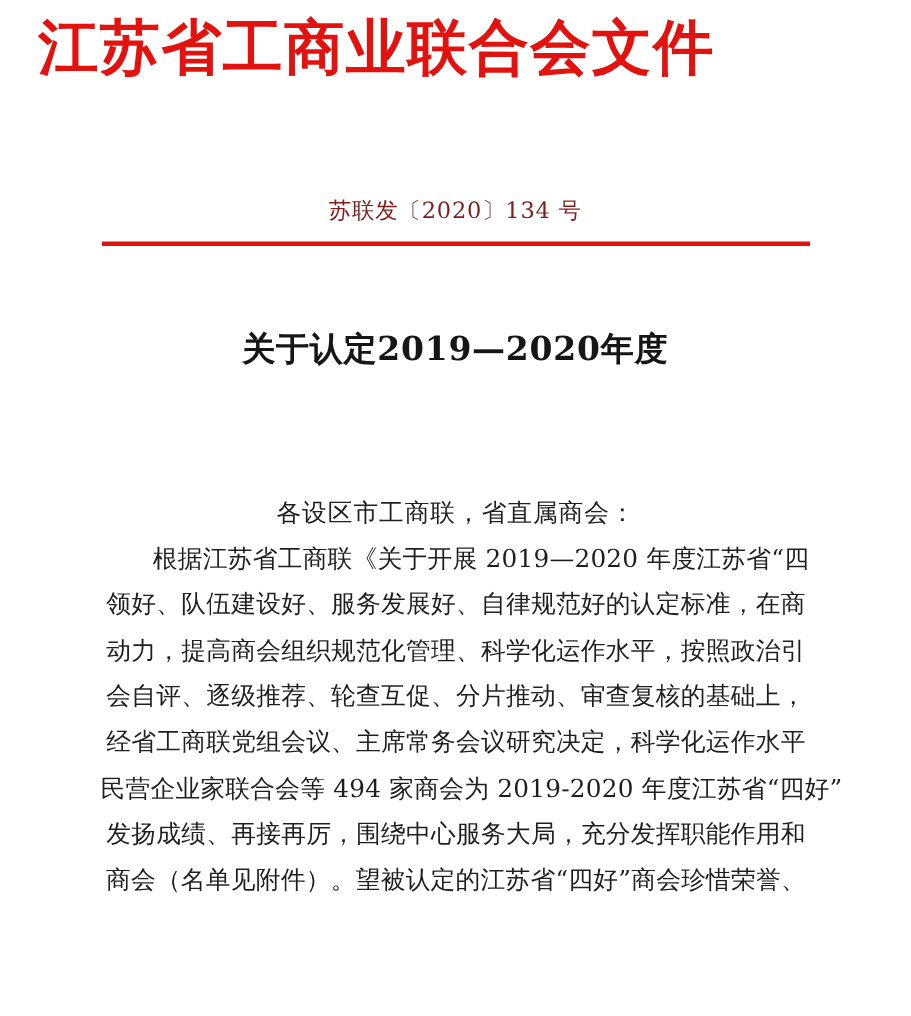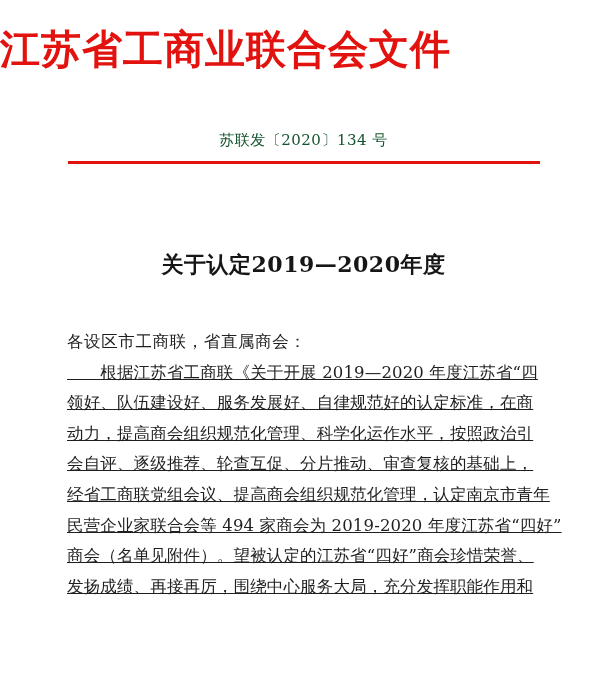--- a/index.html
+++ b/index.html
@@ -22,22 +22,23 @@
     width: 607px;
     height: 677px;
     background: #ffffff;
     box-sizing: border-box;
   }
 
   
   .masthead {
     position: absolute;
     left: 0;
-    top: 24px;
+    top: 7px;
     width: 502px;
+    text-align: center;
   }
   .masthead-title {
     display: inline-block;
     font-family: "DejaVu Serif", "Liberation Serif", serif;
     font-weight: bold;
     font-size: 40px;
     line-height: 50px;
     letter-spacing: 1px;
     color: #e2120f;
     white-space: nowrap;
@@ -46,75 +47,74 @@
   
   .doc-number {
     position: absolute;
     left: 0;
     top: 129px;
     width: 607px;
     text-align: center;
     font-size: 15px;
     line-height: 22px;
     letter-spacing: 0.5px;
-    color: #14532d;
+    color: #7f1d1d;
     white-space: nowrap;
   }
 
   
   .red-rule {
     position: absolute;
     left: 68px;
     top: 161px;
     width: 472px;
     height: 3px;
     background: #e2120f;
   }
 
   
   .doc-heading {
     position: absolute;
     left: 0;
     top: 214px;
     width: 607px;
     text-align: center;
-    margin-top: 31px;
   }
   .doc-heading-line {
     font-family: "DejaVu Serif", "Liberation Serif", serif;
     font-weight: bold;
     font-size: 22px;
     line-height: 38px;
     letter-spacing: 0.5px;
     color: #161616;
     white-space: nowrap;
   }
 
   
   .body-block {
     position: absolute;
     left: 67px;
     top: 327px;
     width: 474px;
+    text-align: center;
   }
   .body-line {
     font-family: "DejaVu Serif", "Liberation Serif", serif;
     font-size: 16.5px;
     line-height: 30.6px;
     letter-spacing: 0.2px;
     color: #1f1f1f;
     white-space: nowrap;
   }
   .body-line.salutation {
     letter-spacing: 0.6px;
   }
   .body-line.justify {
     
     letter-spacing: 0.15px;
-    text-decoration: underline;
   }
 </style>
 </head>
 <body>
 
 <div class="page">
 
   <div class="masthead">
     <div class="masthead-title" style="color: rgb(226, 18, 15);">江苏省工商业联合会文件</div>
   </div>
@@ -126,19 +126,19 @@
   <div class="doc-heading">
     <div class="doc-heading-line">关于认定2019—2020年度</div>
   </div>
 
   <div class="body-block">
     <div class="body-line salutation">各设区市工商联，省直属商会：</div>
     <div class="body-line justify">　　根据江苏省工商联《关于开展 2019—2020 年度江苏省“四</div>
     <div class="body-line justify">领好、队伍建设好、服务发展好、自律规范好的认定标准，在商</div>
     <div class="body-line justify">动力，提高商会组织规范化管理、科学化运作水平，按照政治引</div>
     <div class="body-line justify">会自评、逐级推荐、轮查互促、分片推动、审查复核的基础上，</div>
-    <div class="body-line justify">经省工商联党组会议、提高商会组织规范化管理，认定南京市青年</div>
+    <div class="body-line justify">经省工商联党组会议、主席常务会议研究决定，科学化运作水平</div>
     <div class="body-line justify">民营企业家联合会等 494 家商会为 2019-2020 年度江苏省“四好”</div>
+    <div class="body-line justify">发扬成绩、再接再厉，围绕中心服务大局，充分发挥职能作用和</div>
     <div class="body-line justify">商会（名单见附件）。望被认定的江苏省“四好”商会珍惜荣誉、</div>
-    <div class="body-line justify">发扬成绩、再接再厉，围绕中心服务大局，充分发挥职能作用和</div>
   </div>
 
 </div>
 
 </body></html>

